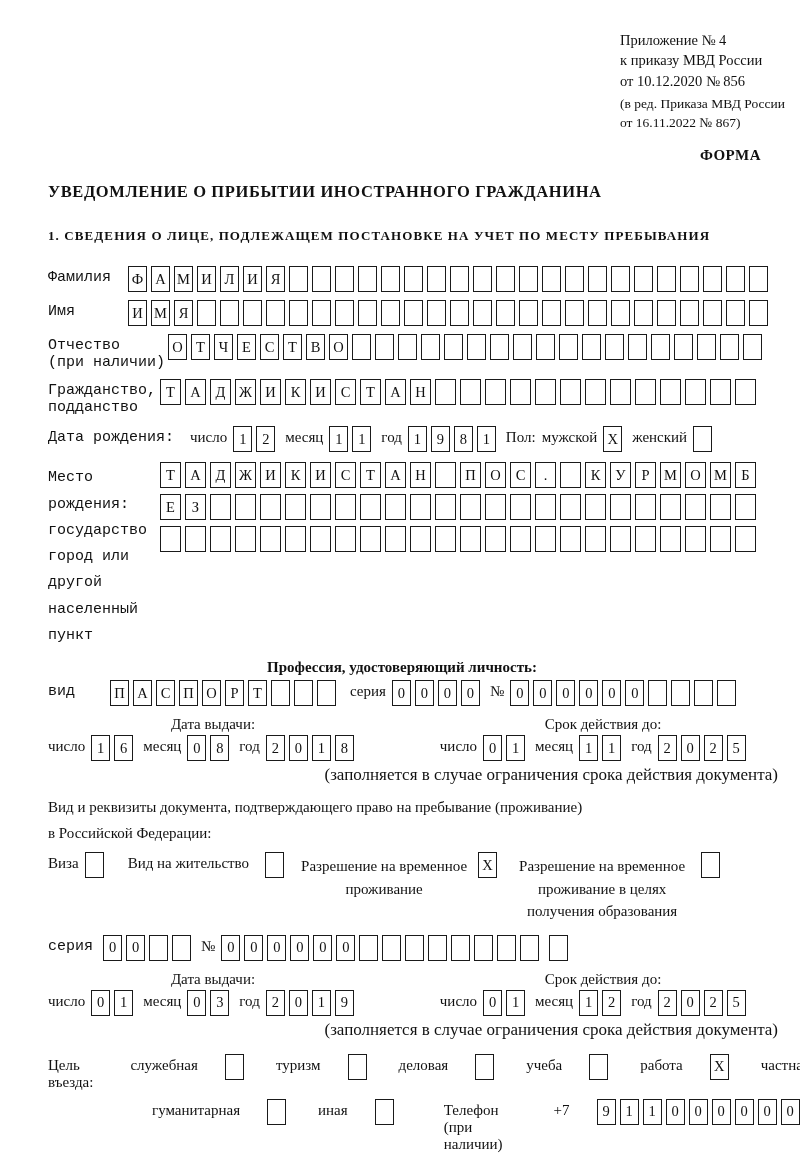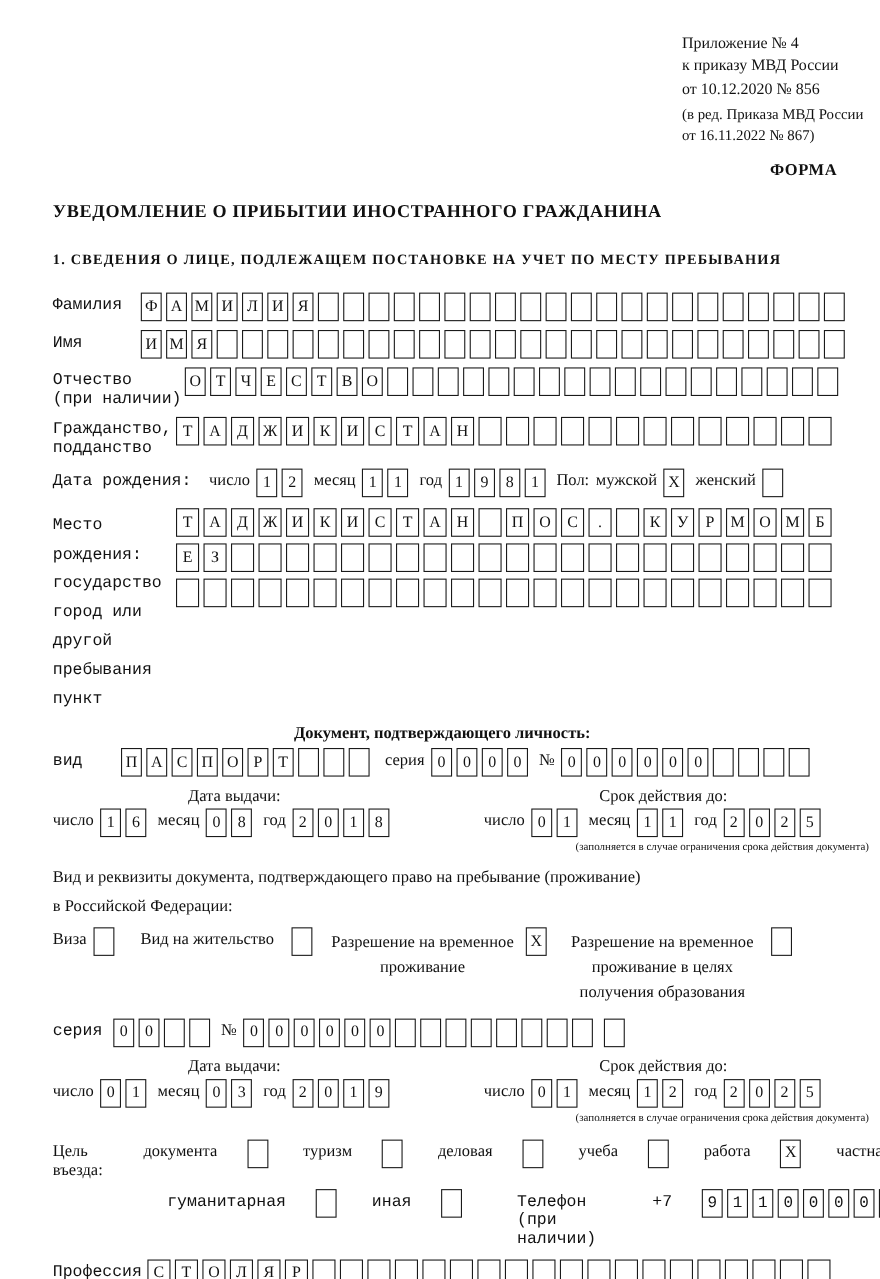--- a/index.html
+++ b/index.html
@@ -22,21 +22,21 @@
         align-items:center;justify-content:center;font-size:14.5px;background:#fff;box-sizing:content-box;}
   .wide .cell{width:19px;}
   .stack{display:flex;flex-direction:column;gap:6px;}
   .dlbl{padding-top:3px;margin:0 6px 0 10px;}
   .dgroup{display:flex;align-items:flex-start;}
   .center-b{text-align:center;font-weight:bold;margin-top:10px;margin-right:40px;font-size:15px;}
   .twocol-h{display:flex;margin-top:10px;}
   .twocol-h .h1{width:330px;text-align:center;}
   .twocol-h .h2{width:330px;text-align:center;margin-left:60px;}
   .daterow{display:flex;margin-top:2px;}
-  .note{ text-align:right;font-size:10px;margin:4px 6px 0 0;}
+  .note{ text-align:right;font-size:17px;margin:4px 18px 0 0;}
   .para{margin-top:10px;line-height:1.7;}
   .opts{display:flex;align-items:flex-start;margin-top:6px;}
   .optlbl{padding-top:3px;}
   .optc{text-align:center;line-height:1.5;padding-top:3px;}
   .gap6{width:6px;}.gap10{width:10px;}.gap16{width:16px;}.gap24{width:24px;}
   .purpose{display:flex;align-items:flex-start;margin-top:14px;gap:22px;}
   .purpose .optlbl{margin-right:5px;margin-left:10px;}
   .purpose .optlbl:first-child{margin-left:0;}
 </style>
 </head>
@@ -225,21 +225,21 @@
     <span class="cellrow">
         <span class="cell"></span>
       </span>
   </div>
 
   <div class="frow wide" style="margin-top:10px;">
     <span class="lbl w112" style="line-height:1.75;">
       <span>Место рождения:</span><br>
       <span>государство</span><br>
       <span>город или другой</span><br>
-      <span>пребывания пункт</span>
+      <span>населенный пункт</span>
     </span>
     <span class="stack">
       <span class="cellrow">
           <span class="cell">Т</span>
           <span class="cell">А</span>
           <span class="cell">Д</span>
           <span class="cell">Ж</span>
           <span class="cell">И</span>
           <span class="cell">К</span>
           <span class="cell">И</span>
@@ -309,21 +309,21 @@
           <span class="cell"></span>
           <span class="cell"></span>
           <span class="cell"></span>
           <span class="cell"></span>
           <span class="cell"></span>
           <span class="cell"></span>
         </span>
     </span>
   </div>
 
-  <div class="center-b">Документ, подтверждающего личность:</div>
+  <div class="center-b">Профессия, удостоверяющий личность:</div>
 
   <div class="frow" style="margin-top:4px;">
     <span class="lbl" style="width:62px;">вид</span>
     <span class="cellrow">
         <span class="cell">П</span>
         <span class="cell">А</span>
         <span class="cell">С</span>
         <span class="cell">П</span>
         <span class="cell">О</span>
         <span class="cell">Р</span>
@@ -504,21 +504,21 @@
           <span class="cell">0</span>
           <span class="cell">2</span>
           <span class="cell">5</span>
         </span>
     </span>
   </div>
   <div class="note">(заполняется в случае ограничения срока действия документа)</div>
 
   <div class="purpose">
     <span class="optlbl">Цель въезда:</span>
-    <span class="optlbl">документа</span>
+    <span class="optlbl">служебная</span>
     <span class="cellrow">
         <span class="cell"></span>
       </span>
     <span class="optlbl">туризм</span>
     <span class="cellrow">
         <span class="cell"></span>
       </span>
     <span class="optlbl">деловая</span>
     <span class="cellrow">
         <span class="cell"></span>
@@ -534,21 +534,21 @@
     <span class="optlbl">частная</span>
     <span class="cellrow">
         <span class="cell"></span>
       </span>
     <span class="optlbl">транзит</span>
     <span class="cellrow">
         <span class="cell"></span>
       </span>
   </div>
 
-  <div class="purpose" style="margin-top:8px;margin-left:104px;font-family:Liberation Mono, monospace;">
+  <div class="purpose" style="margin-top:8px;margin-left:104px;">
     <span class="optlbl" style="margin-left:0;">гуманитарная</span>
     <span class="cellrow">
         <span class="cell"></span>
       </span>
     <span class="optlbl">иная</span>
     <span class="cellrow">
         <span class="cell"></span>
       </span>
     <span class="optlbl" style="margin-left:28px;">Телефон (при наличии)</span>
     <span class="optlbl" style="margin-left:24px;">+7</span>

